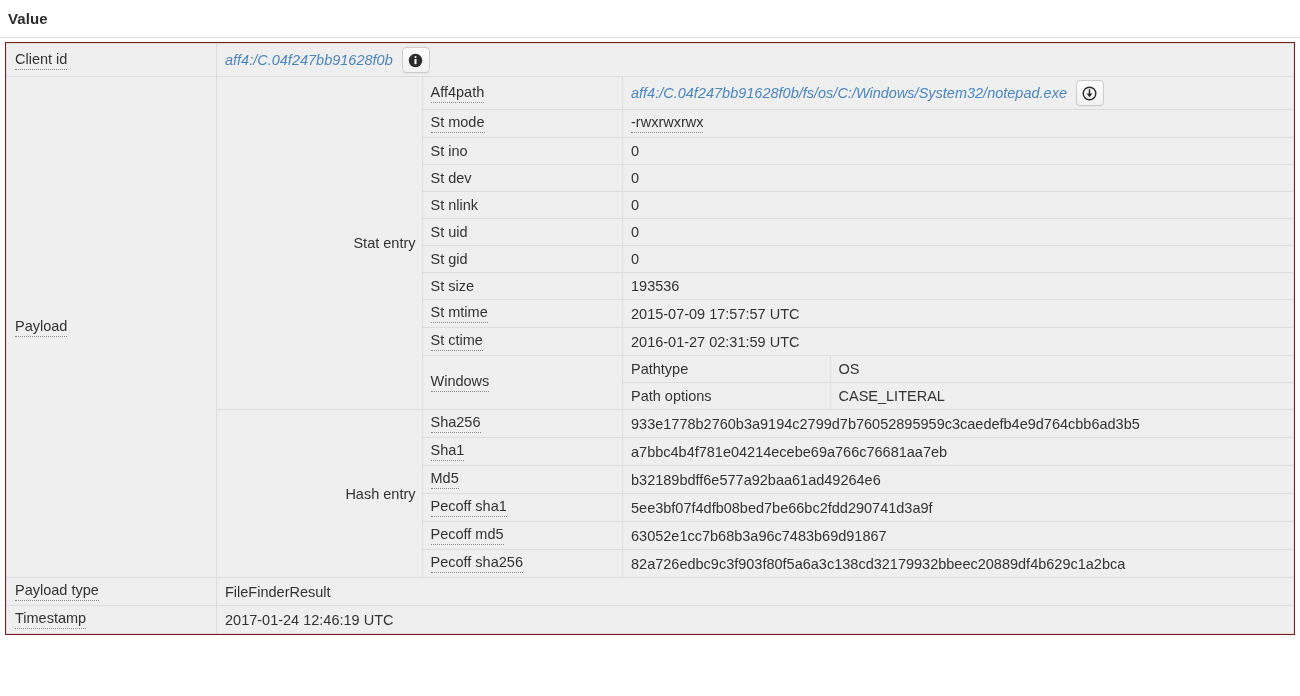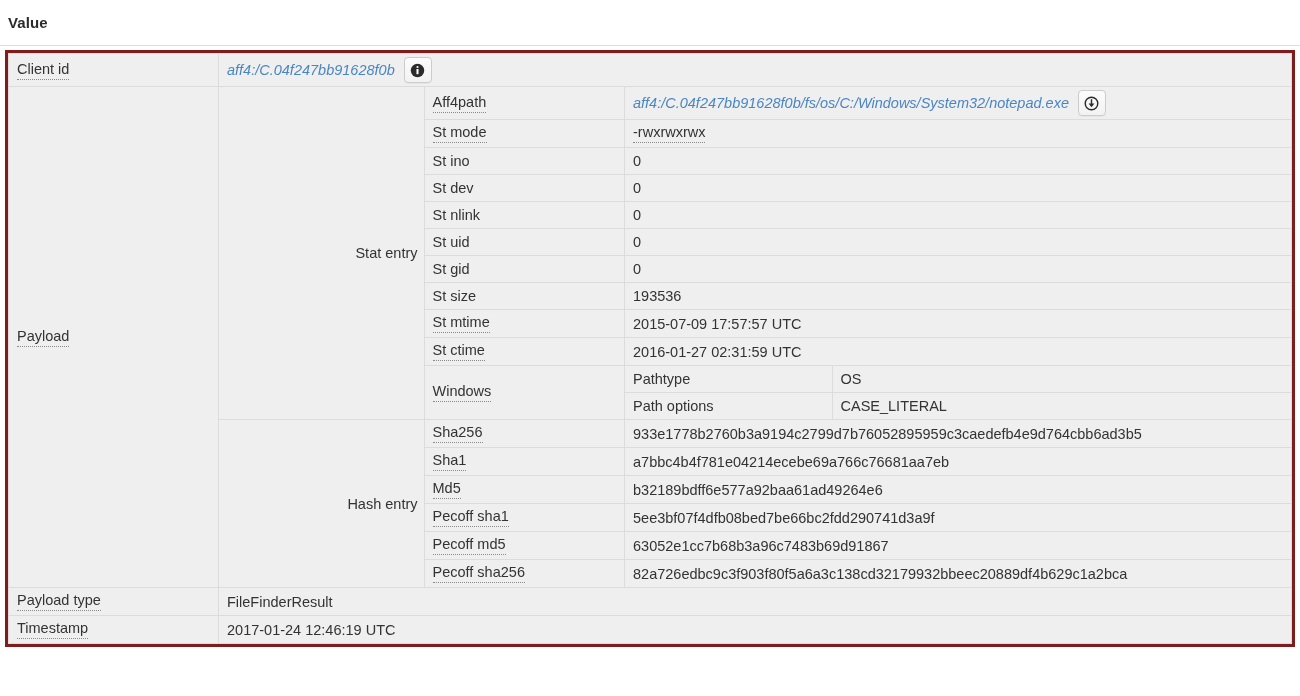--- a/index.html
+++ b/index.html
@@ -7,38 +7,38 @@
     margin: 0; padding: 0;
     width: 1300px; height: 696px;
     background: #ffffff;
     font-family: "Liberation Sans", sans-serif;
     color: #333333;
     overflow: hidden;
   }
 
   
   .value-header {
-    height: 46px;
+    height: 38px;
     border-bottom: 1px solid #dddddd;
     display: flex;
     align-items: center;
     padding-left: 8px;
     background: #ffffff;
   }
   .value-header-title {
     font-size: 15px;
     font-weight: bold;
     color: #2b2b2b;
     letter-spacing: 0.1px;
   }
 
   
   .table-frame {
     margin: 4px 5px 0 5px;
-    border: 3px solid #7f1d1d;
+    border: 1px solid #7f1d1d;
     background: #000000;
   }
 
   table.grid {
     border-collapse: collapse;
     width: 100%;
     table-layout: fixed;
     background: #efefef;
   }
   table.grid td {

